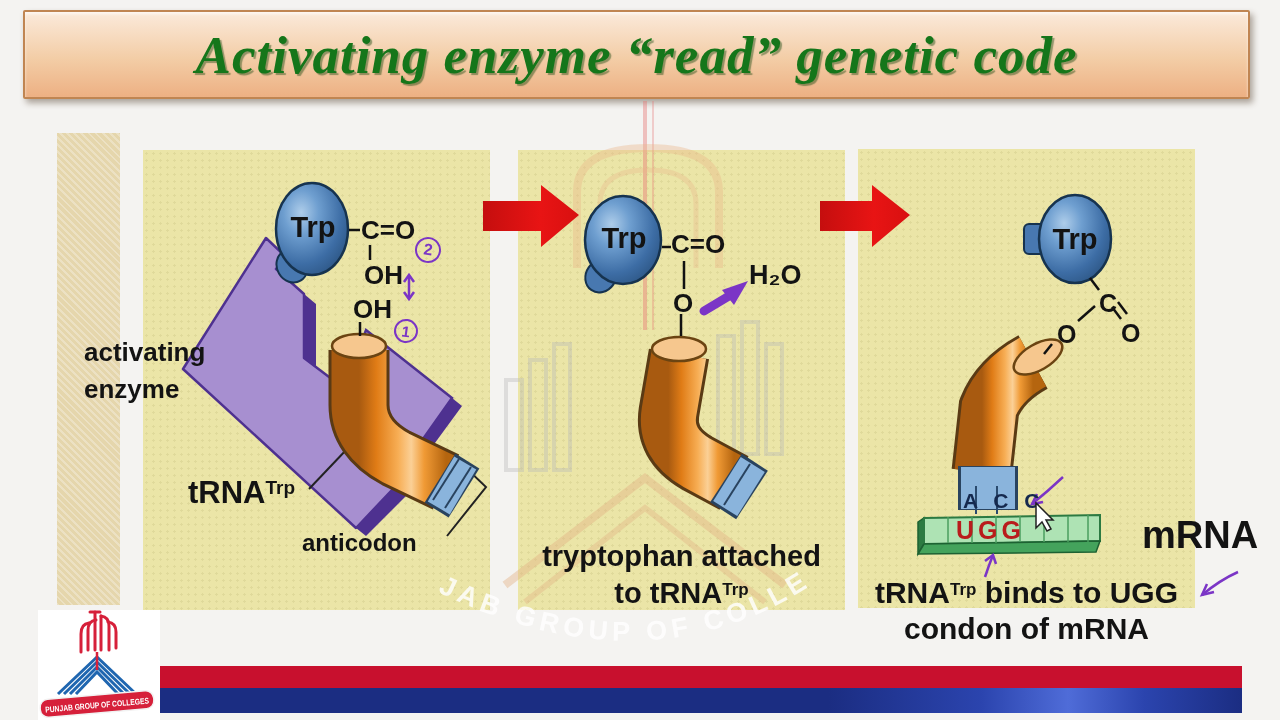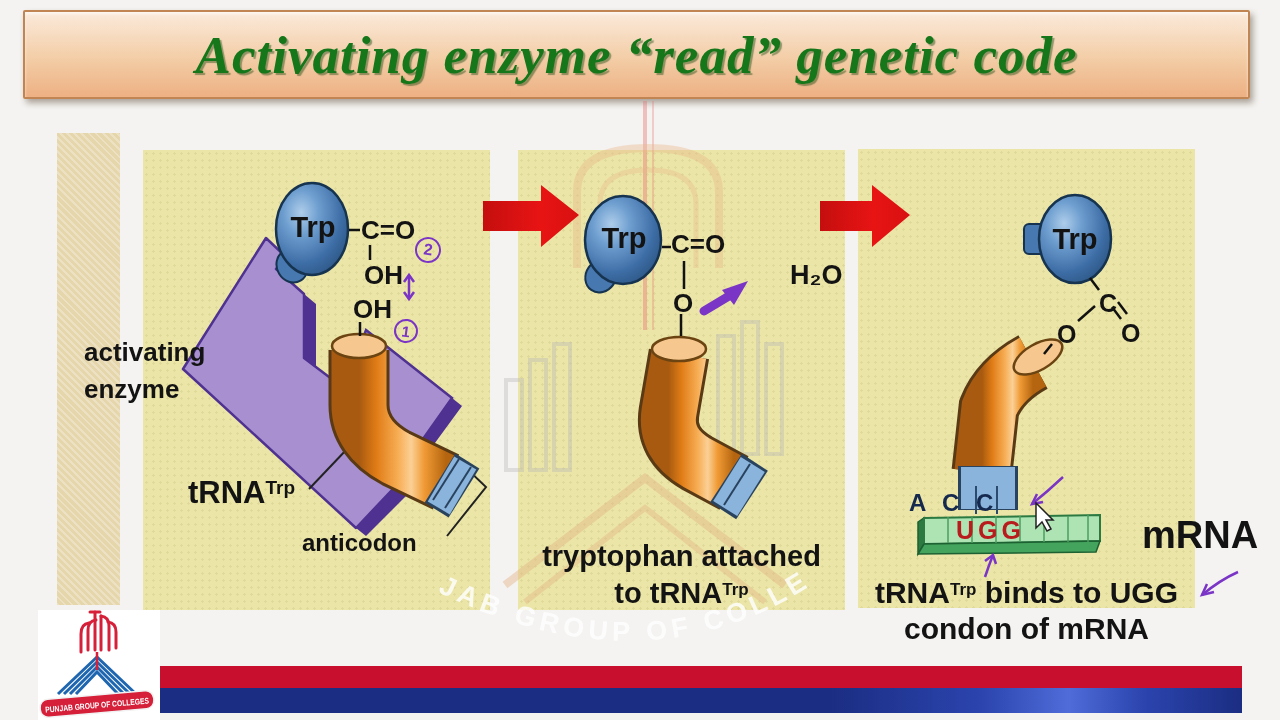--- a/index.html
+++ b/index.html
@@ -230,31 +230,31 @@
   <div class="lbl" style="left:84px;top:334px;font-size:26px;line-height:37px;">
     <div>activating</div>
     <div>enzyme</div>
   </div>
   <span class="lbl" style="left:188px;top:477px;font-size:31px;"><span>tRNA</span><span class="sup">Trp</span></span>
   <span class="lbl" style="left:302px;top:530px;font-size:24px;">anticodon</span>
 
   <span class="lbl ctr" style="left:586px;top:223px;width:76px;font-size:29px;">Trp</span>
   <span class="lbl" style="left:671px;top:231px;font-size:26px;">C=O</span>
   <span class="lbl" style="left:673px;top:290px;font-size:26px;">O</span>
-  <span class="lbl" style="left:749px;top:261px;font-size:27px;margin-left:41px;">H₂O</span>
+  <span class="lbl" style="left:749px;top:261px;font-size:27px;">H₂O</span>
   <div class="lbl ctr" style="left:518px;top:540px;width:327px;font-size:29px;line-height:33px;">
     <div>tryptophan attached</div>
     <div><span>to tRNA</span><span class="sup-sm">Trp</span></div>
   </div>
 
   <span class="lbl ctr" style="left:1038px;top:224px;width:74px;font-size:29px;">Trp</span>
   <span class="lbl" style="left:1099px;top:290px;font-size:25px;">C</span>
   <span class="lbl" style="left:1121px;top:320px;font-size:25px;">O</span>
   <span class="lbl" style="left:1057px;top:321px;font-size:25px;">O</span>
-  <span class="lbl" style="left:909px;top:490px;font-size:24px;letter-spacing:5px;color:#15294e;">A C C</span>
+  <span class="lbl" style="left:963px;top:490px;font-size:21px;letter-spacing:5px;color:#15294e;">A C C</span>
   <span class="lbl" style="left:956px;top:517px;font-size:25px;letter-spacing:4px;color:#b91c1c;">UGG</span>
   <span class="lbl" style="left:1142px;top:516px;font-size:38px;">mRNA</span>
   <div class="lbl ctr" style="left:858px;top:572px;width:337px;font-size:30px;line-height:36px;">
     <div><span>tRNA</span><span class="sup-sm">Trp</span><span> binds to UGG</span></div>
     <div>condon of mRNA</div>
   </div>
 
   <svg class="layer overlay" width="1280" height="720">
     <g>
       <rect x="38" y="610" width="122" height="110" fill="#ffffff"></rect>

